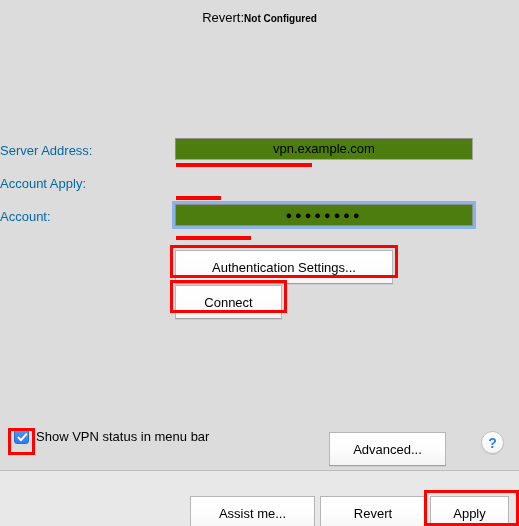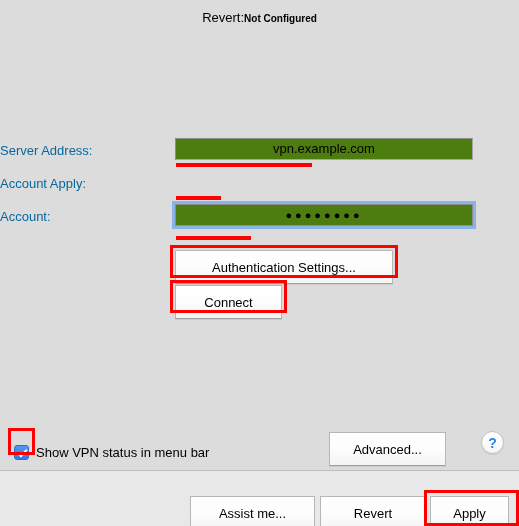--- a/index.html
+++ b/index.html
@@ -132,21 +132,21 @@
     position: absolute;
     border: 3px solid #ff0000;
     box-sizing: border-box;
     pointer-events: none;
   }
 
   
   .checkbox-row {
     position: absolute;
     left: 14px;
-    top: 445px;
+    top: 429px;
     display: flex;
     align-items: center;
   }
   .checkbox {
     width: 15px;
     height: 15px;
     border-radius: 3px;
     background: linear-gradient(to bottom, #5596f0 0%, #2f7aea 100%);
     border: 1px solid #2a6fd0;
     box-sizing: border-box;

